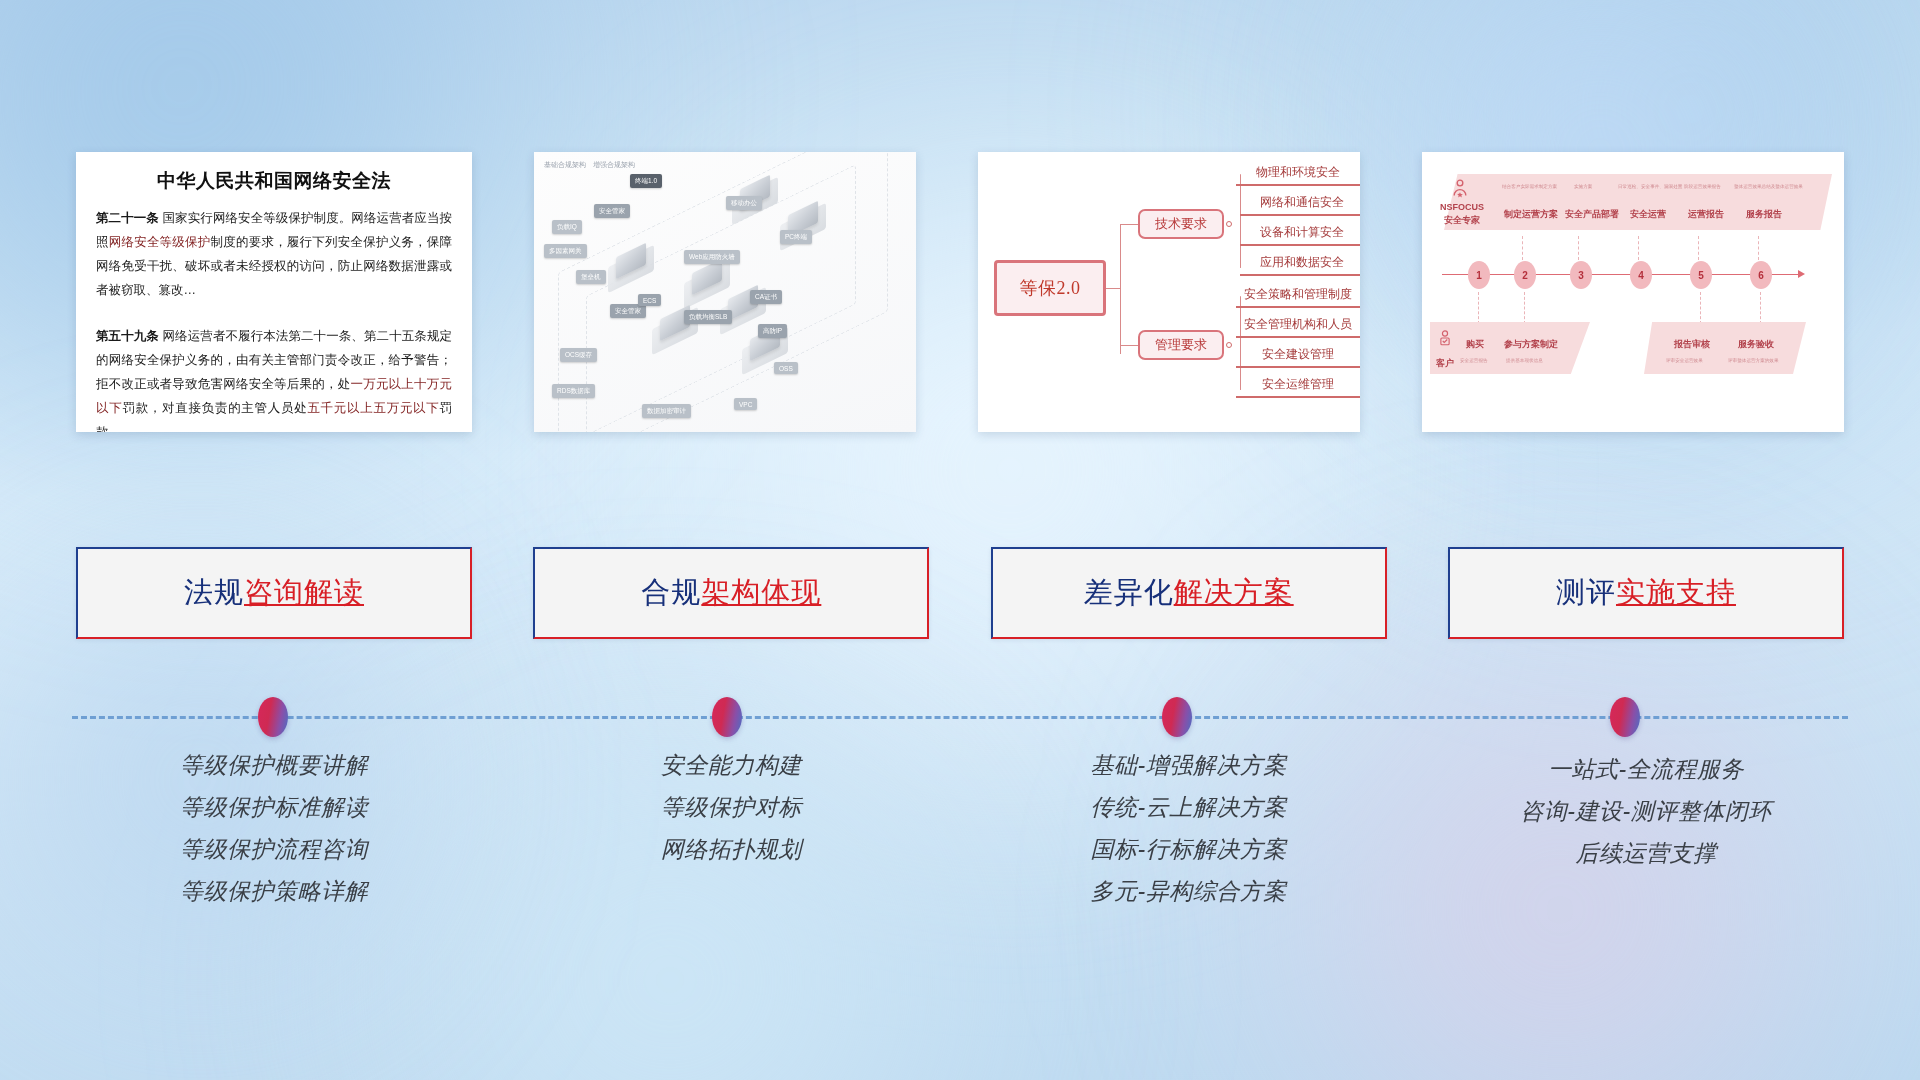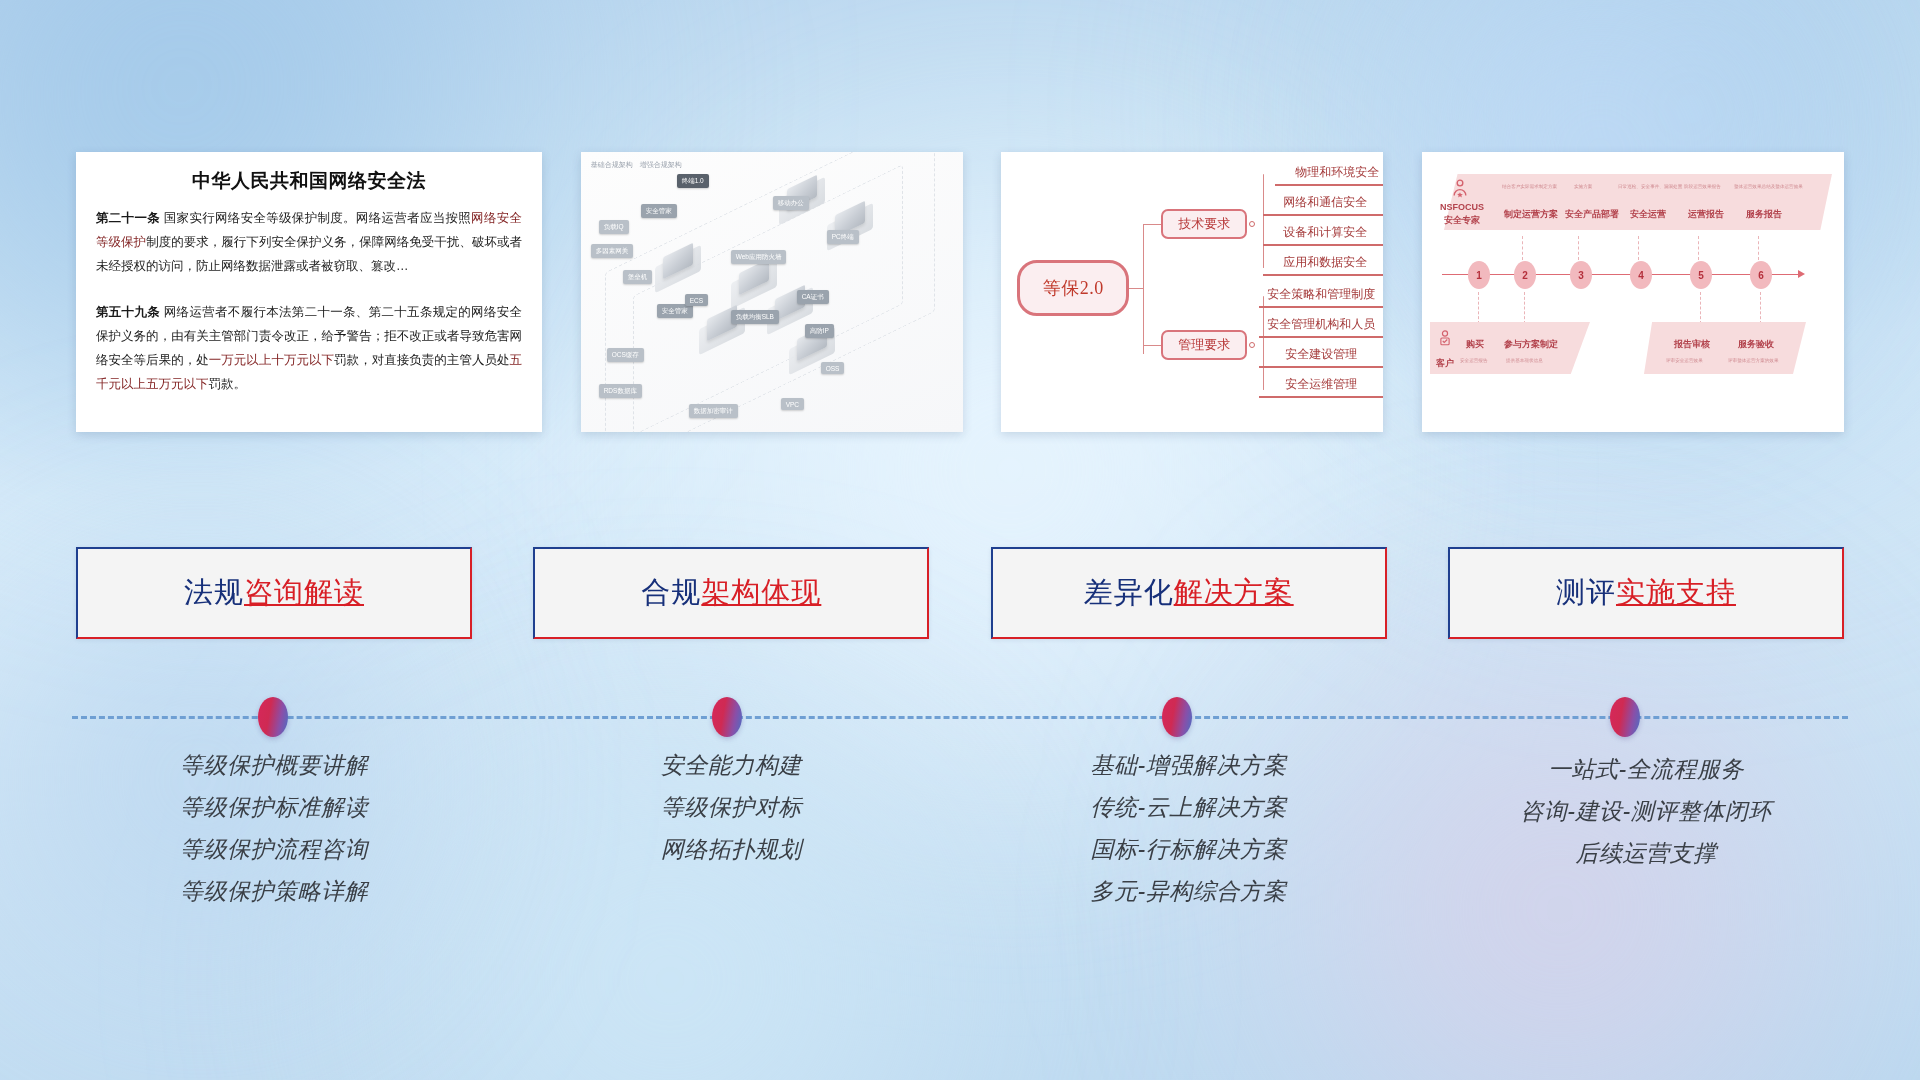--- a/index.html
+++ b/index.html
@@ -37,21 +37,21 @@
   #stage { position:absolute; inset:0; }
 
   
   .thumbs { position:absolute; top:152px; left:76px; width:1768px;
             display:flex; justify-content:space-between; }
   .thumb {
     width:396px; height:280px; background:#ffffff;
     box-shadow:0 3px 9px rgba(40,70,110,.17);
     position:relative; overflow:hidden;
   }
-  .thumb.t1 { width:466px; }
+  .thumb.t1 { width:396px; }
   .thumb.t2 { width:382px; }
   .thumb.t3 { width:382px; }
   .thumb.t4 { width:422px; }
 
   
   .law { padding:16px 20px 10px 20px; color:#1a1a1a; }
   .law h3 { font-size:19px; text-align:center; font-weight:bold; letter-spacing:.5px;
             margin-bottom:12px; color:#111; }
   .law p { font-size:12.5px; line-height:1.92; text-align:justify; text-justify:inter-ideograph; }
   .law b { font-weight:bold; }
@@ -81,21 +81,21 @@
     transform:skewY(-26deg); border-radius:3px; opacity:.9;
   }
   .arch .dash {
     position:absolute; border:1px dashed #dfe3e8; border-radius:4px;
   }
 
   
   .mm { position:relative; width:100%; height:100%; background:#fff; }
   .mm .root {
     position:absolute; left:16px; top:108px; width:112px; height:56px;
-    border:3px solid #d9747b; background:#fbeef0; border-radius:20px;
+    border:3px solid #d9747b; background:#fbeef0; border-radius:4px;
     display:flex; align-items:center; justify-content:center;
     color:#c0392b; font-size:18px; letter-spacing:.5px;
     font-family:"Liberation Serif","DejaVu Serif",serif;
   }
   .mm .branch {
     position:absolute; width:86px; height:30px;
     border:2px solid #d9747b; background:#fbeef0; border-radius:7px;
     display:flex; align-items:center; justify-content:center;
     color:#b83b3b; font-size:13px;
     font-family:"Liberation Serif","DejaVu Serif",serif;
@@ -263,21 +263,21 @@
 
         <div class="branch b-tech">技术要求</div>
         <div class="branch b-mgmt">管理要求</div>
 
         <div class="dot" style="left:248px;top:69px"></div>
         <div class="dot" style="left:248px;top:190px"></div>
 
         <div class="conn" style="left:262px;top:22px;height:94px;border-radius:6px"></div>
         <div class="conn" style="left:262px;top:144px;height:94px;border-radius:6px"></div>
 
-        <div class="leaf" style="left:274px;top:12px">物理和环境安全</div>
+        <div class="leaf" style="left:258px;top:12px">物理和环境安全</div>
         <div class="leaf" style="left:262px;top:42px">网络和通信安全</div>
         <div class="leaf" style="left:262px;top:72px">设备和计算安全</div>
         <div class="leaf" style="left:262px;top:102px">应用和数据安全</div>
 
         <div class="leaf" style="left:258px;top:134px">安全策略和管理制度</div>
         <div class="leaf" style="left:258px;top:164px">安全管理机构和人员</div>
         <div class="leaf" style="left:258px;top:194px">安全建设管理</div>
         <div class="leaf" style="left:258px;top:224px">安全运维管理</div>
       </div>
     </div>

